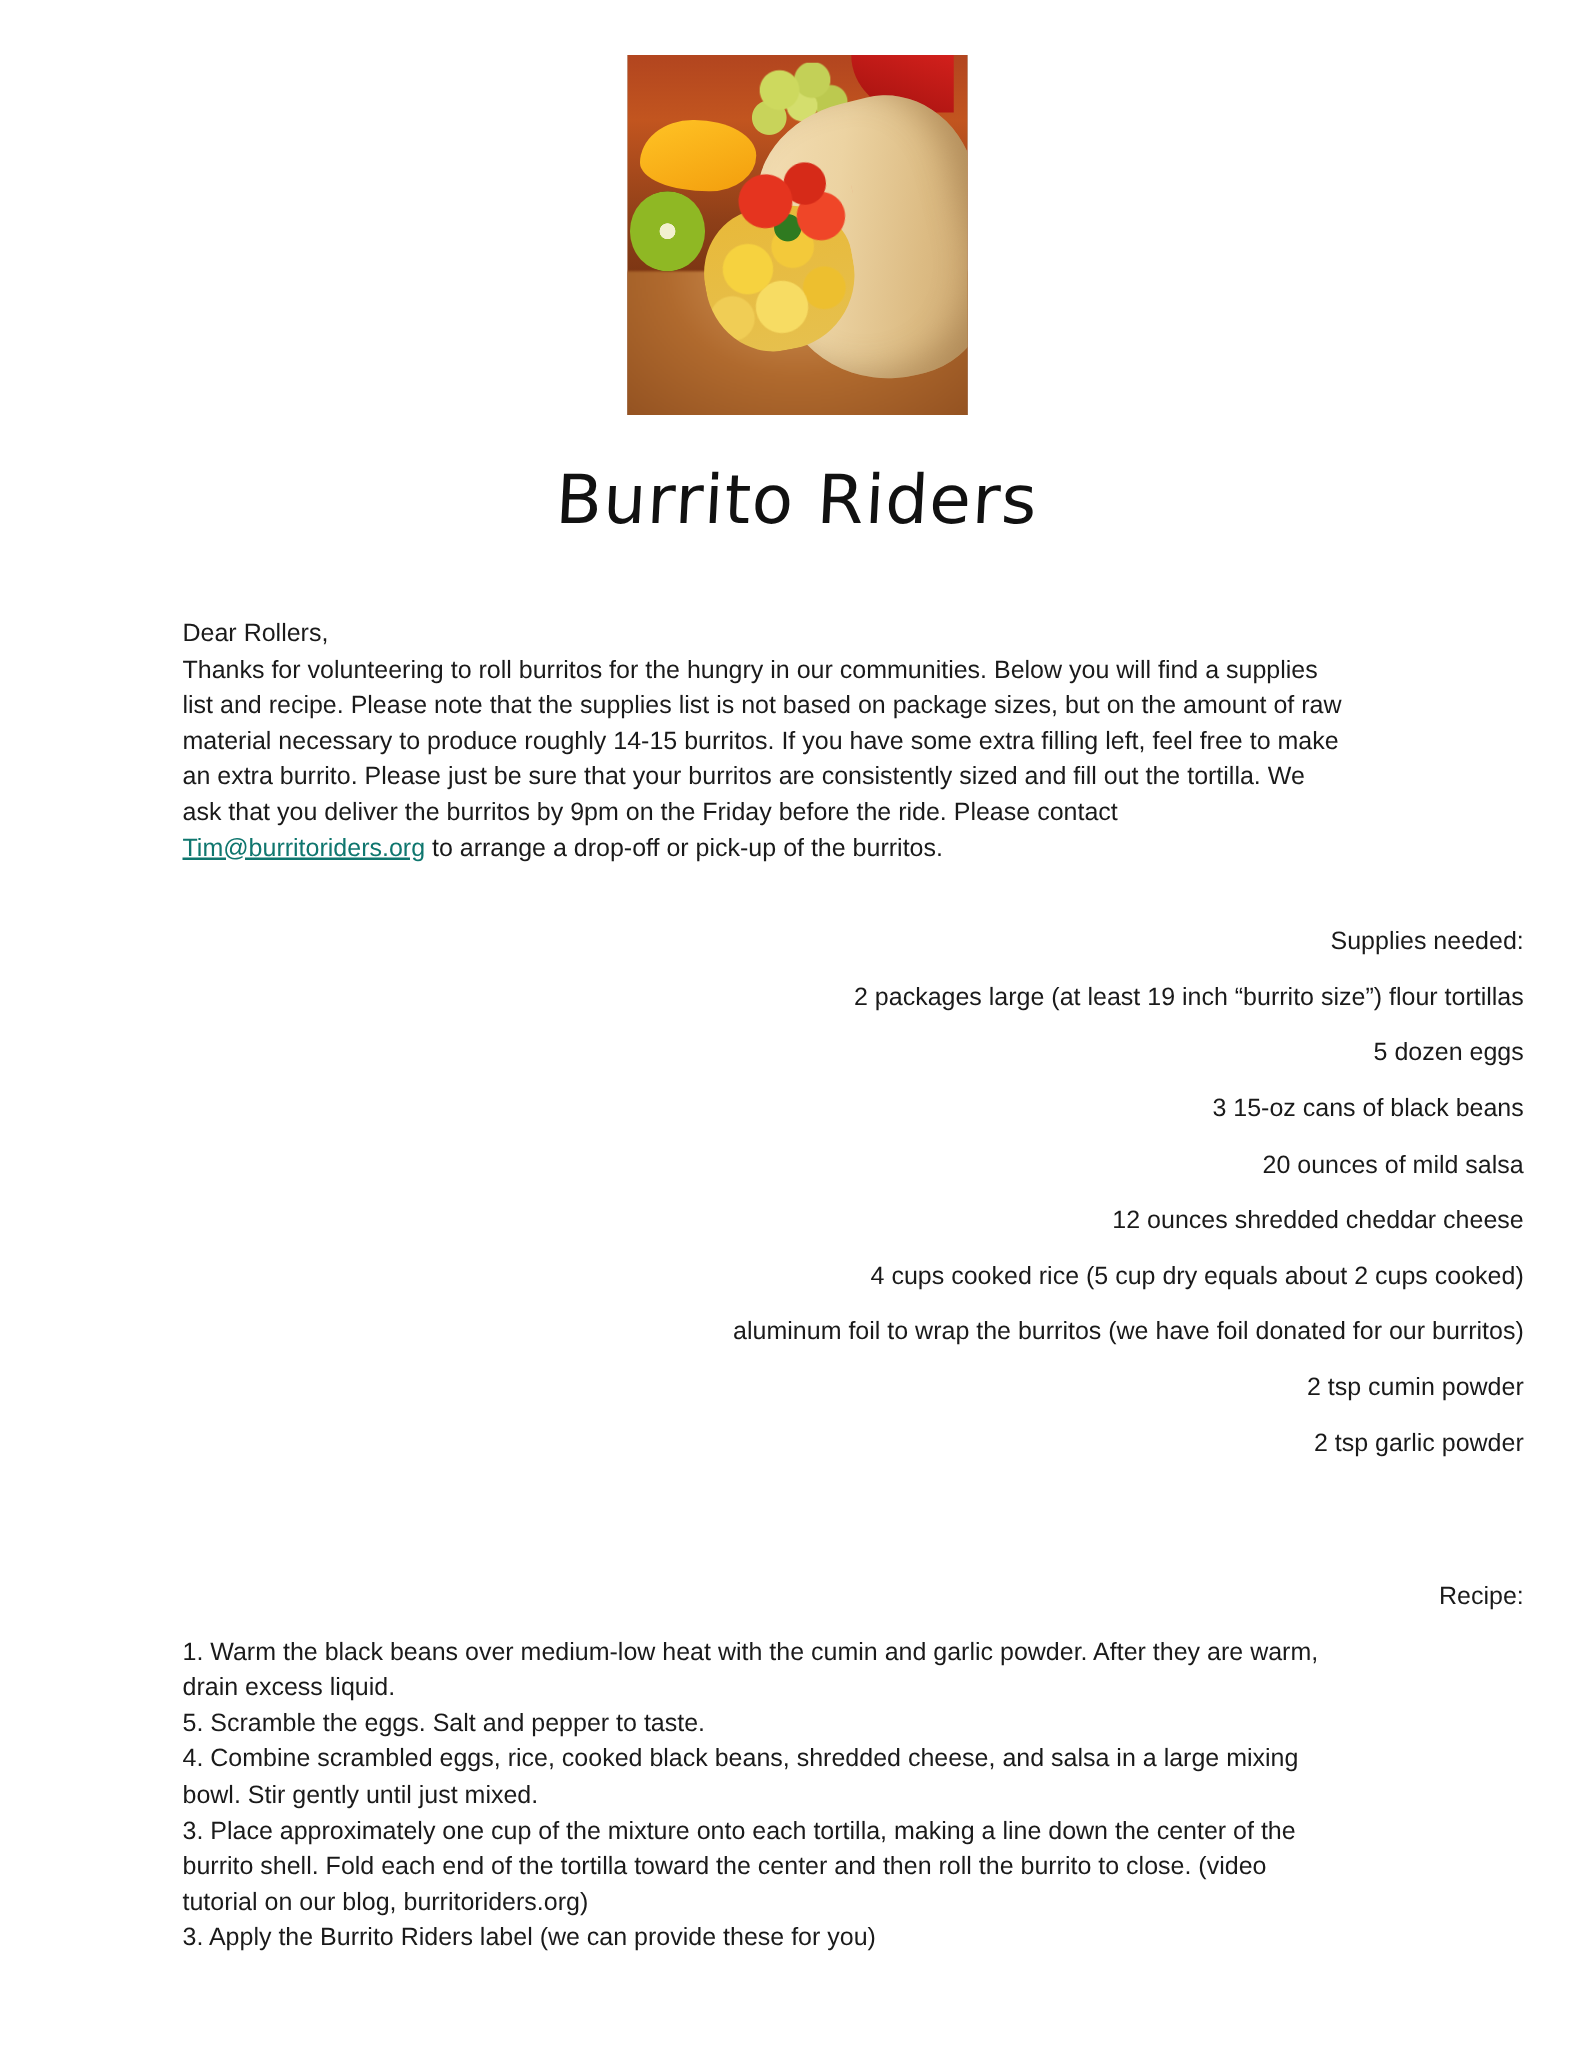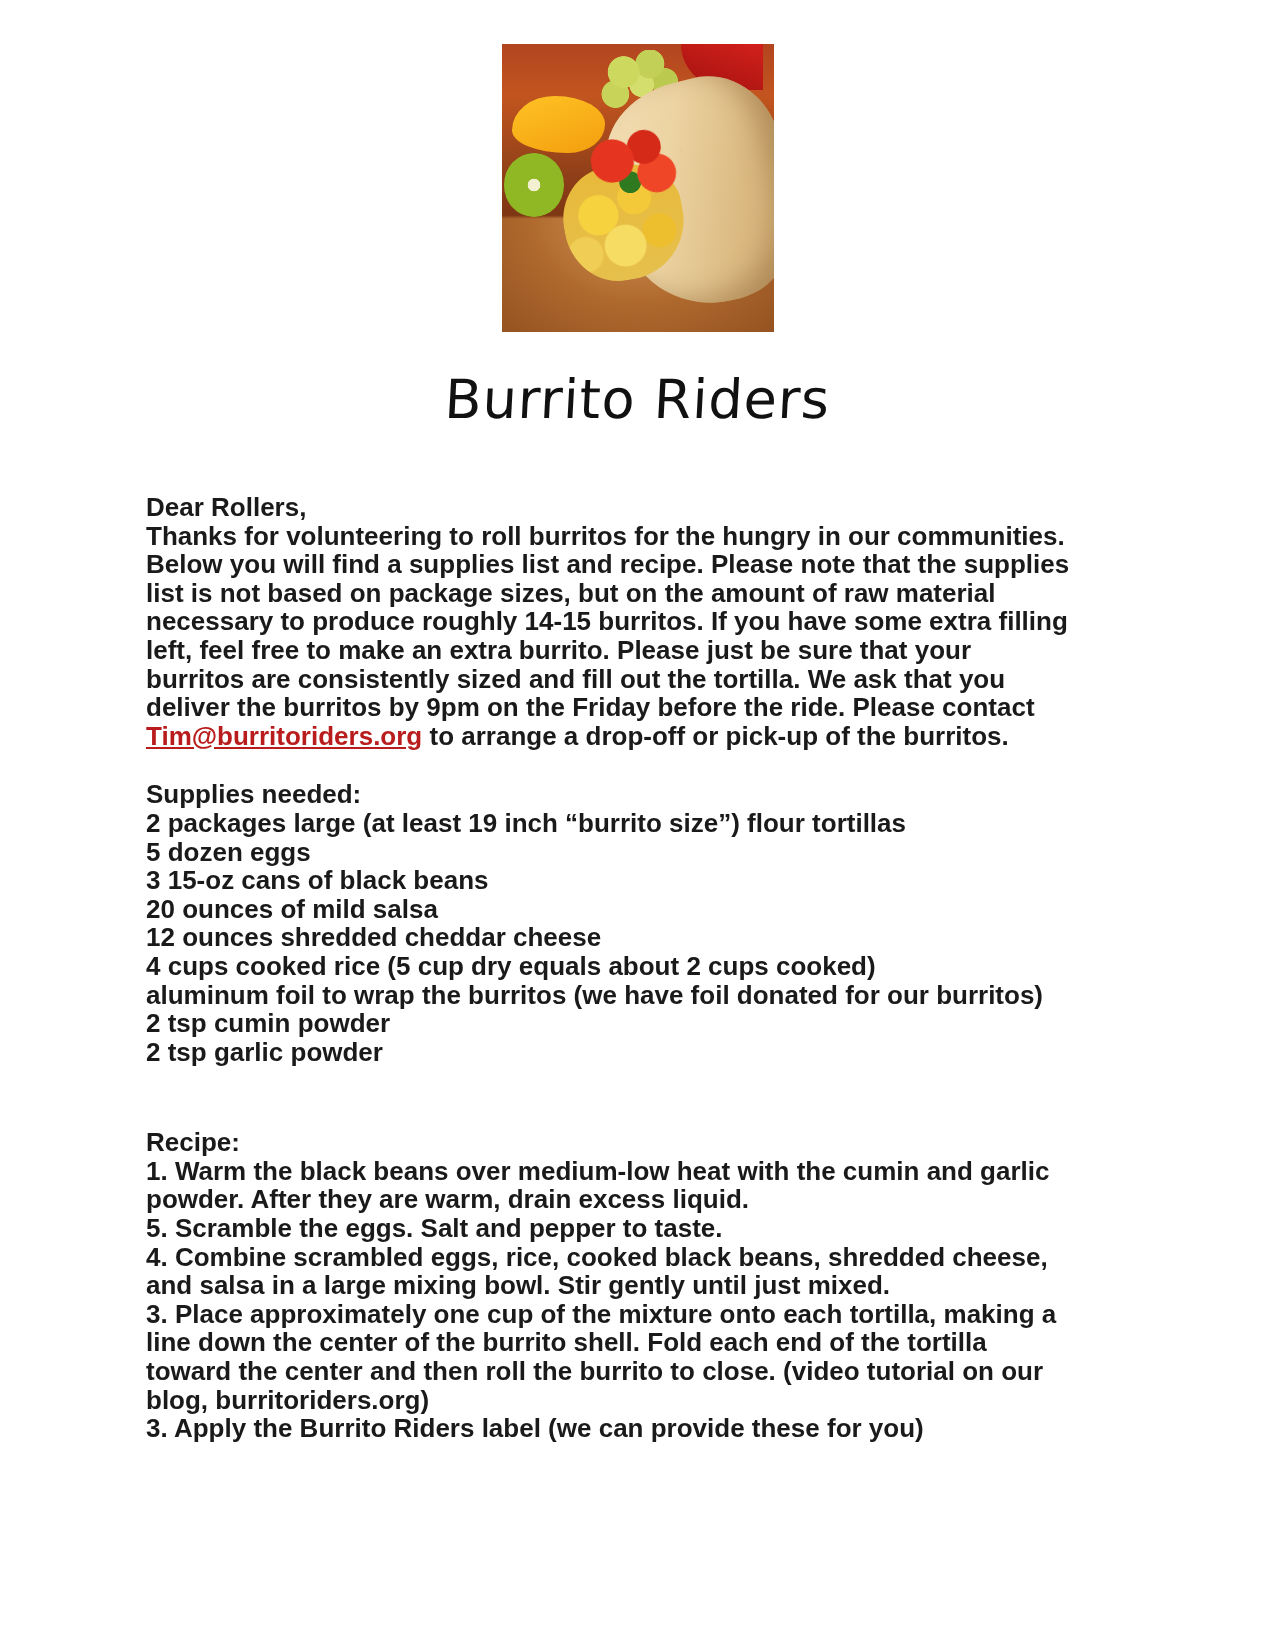--- a/index.html
+++ b/index.html
@@ -125,32 +125,31 @@
     letter-spacing: 1px;
     margin: 36px 0 0 0;
     color: #111;
     transform: skewX(-3deg);
   }
 
   
   .body {
     margin: 62px 0 0 0;
     padding: 0 40px 0 146px;
-    font-size: 26px;
+    font-size: 20px;
     line-height: 28.6px;
     color: #1a1a1a;
-    font-weight: bold;
   }
   .para { margin: 0; max-width: 930px; }
-  .block { margin: 0; }
+  .block { margin: 16px; text-align: right; }
   .gap-lg { height: 30px; }
   .gap-xl { height: 62px; }
   .line { white-space: pre-wrap; }
   a.email {
-    color: #b91c1c;
+    color: #0f766e;
     text-decoration: underline;
   }
 </style>
 </head>
 <body>
 
 <div class="page">
 
   <div class="hero-wrap">
     <div class="hero">

